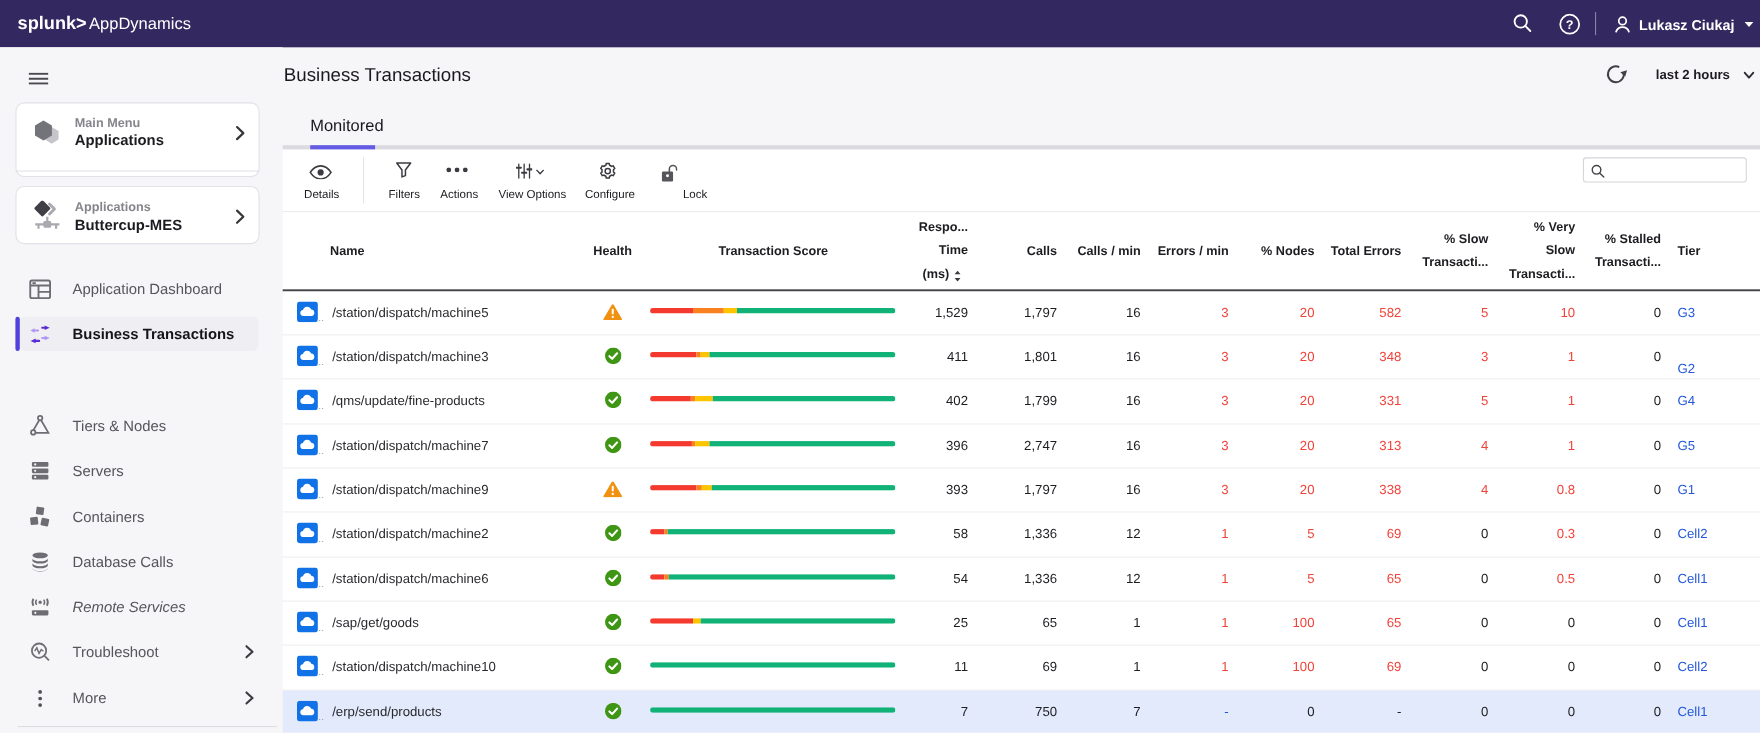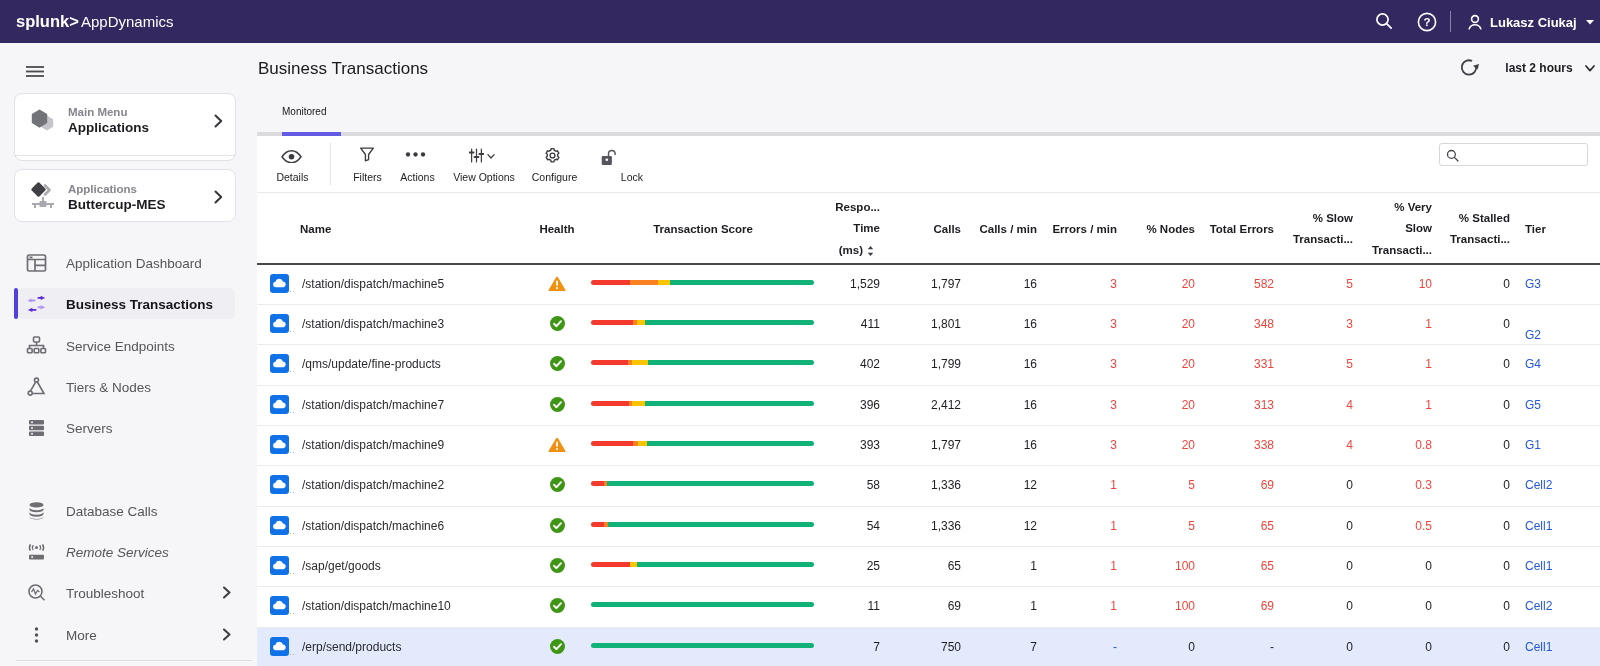--- a/index.html
+++ b/index.html
@@ -107,32 +107,20 @@
         </g>
         <g stroke="#5b2ad6" stroke-width="1.9" fill="#5b2ad6" stroke-linecap="round">
           <line x1="12.4" y1="4.4" x2="15.4" y2="4.4"></line>
           <polygon points="19.2,4.4 14.6,2.3 14.6,6.5" stroke="none"></polygon>
           <line x1="5.6" y1="16.4" x2="9.6" y2="16.4"></line>
           <polygon points="1.8,16.4 6.4,14.3 6.4,18.5" stroke="none"></polygon>
         </g>
       </svg>
       <div class="menu-label" style="font-weight:bold; color:#141419;">Business Transactions</div>
     </div>
-    <div class="menu-item" style="top:282px;">
-      <svg class="menu-ico" viewBox="0 0 21 21">
-        <g fill="none" stroke="#6d6d73" stroke-width="1.6">
-          <rect x="7.5" y="1.5" width="6" height="5" rx="1"></rect>
-          <path d="M10.5 6.5 V10 M3.5 13 V10 H17.5 V13"></path>
-          <rect x="1.5" y="13" width="4.6" height="4.2" rx="0.8"></rect>
-          <rect x="8.2" y="13" width="4.6" height="4.2" rx="0.8"></rect>
-          <rect x="14.9" y="13" width="4.6" height="4.2" rx="0.8"></rect>
-        </g>
-      </svg>
-      <div class="menu-label">Service Endpoints</div>
-    </div>
     <div class="menu-item" style="top:323px;">
       <svg class="menu-ico" viewBox="0 0 21 21">
         <g fill="none" stroke="#6d6d73" stroke-width="1.6">
           <path d="M10.5 4 L18 17 H3 Z"></path>
           <circle cx="10.5" cy="3.6" r="2" fill="#f6f5f8"></circle>
           <circle cx="4.2" cy="16.6" r="2" fill="#f6f5f8"></circle>
         </g>
       </svg>
       <div class="menu-label">Tiers &amp; Nodes</div>
     </div>
@@ -143,20 +131,30 @@
           <rect x="3" y="8.3" width="15" height="4.4" rx="1"></rect>
           <rect x="3" y="14.1" width="15" height="4.4" rx="1"></rect>
         </g>
         <g fill="#f6f5f8">
           <circle cx="6" cy="4.7" r="1"></circle>
           <circle cx="6" cy="10.5" r="1"></circle>
           <circle cx="6" cy="16.3" r="1"></circle>
         </g>
       </svg>
       <div class="menu-label">Servers</div>
+    </div>
+    <div class="menu-item" style="top:406px;">
+      <svg class="menu-ico" viewBox="0 0 21 21">
+        <g fill="#6d6d73">
+          <rect x="6.9" y="1.4" width="7" height="7" rx="0.9" transform="rotate(8 10.4 4.9)"></rect>
+          <rect x="1.6" y="10.6" width="7" height="7" rx="0.9" transform="rotate(-6 5.1 14.1)"></rect>
+          <rect x="11.3" y="11.6" width="7" height="7" rx="0.9" transform="rotate(12 14.8 15.1)"></rect>
+        </g>
+      </svg>
+      <div class="menu-label">Containers</div>
     </div>
     <div class="menu-item" style="top:447px;">
       <svg class="menu-ico" viewBox="0 0 21 21">
         <g fill="#6d6d73">
           <ellipse cx="10.5" cy="4.4" rx="7" ry="2.6"></ellipse>
           <path d="M3.5 7.2 a7 2.6 0 0 0 14 0 v2 a7 2.6 0 0 1 -14 0 Z"></path>
           <path d="M3.5 11.6 a7 2.6 0 0 0 14 0 v2 a7 2.6 0 0 1 -14 0 Z"></path>
           <path d="M3.5 16 a7 2.6 0 0 0 14 0 v0.4 a7 2.6 0 0 1 -14 0 Z"></path>
         </g>
       </svg>
@@ -206,21 +204,21 @@
     <div class="abs" style="left:1px; top:16px; font-size:17px; font-weight:500; color:#19191e;">Business Transactions</div>
     <svg class="abs" style="left:1202px; top:14px;" width="21" height="21" viewBox="0 0 21 21">
       <path d="M13.04 3.97 A7.2 7.2 0 1 0 16.95 8.64" fill="none" stroke="#3f3f45" stroke-width="1.8"></path>
       <polygon points="20.1,6.9 14.0,8.7 18.5,12.6" fill="#3f3f45"></polygon>
     </svg>
     <div class="abs" style="left:1243px; top:18px; width:78px; text-align:center; font-size:12px; font-weight:bold; color:#1c1c21;">last 2 hours</div>
     <svg class="abs" style="left:1328px; top:22px;" width="10" height="7" viewBox="0 0 10 7">
       <path d="M1 1 L5 5.6 L9 1" fill="none" stroke="#2c2c31" stroke-width="1.7" stroke-linecap="round" stroke-linejoin="round"></path>
     </svg>
 
-    <div class="abs" style="left:25px; top:63px; font-size:10px; font-weight:500; color:#17171c;">Monitored</div>
+    <div class="abs" style="left:25px; top:63px; font-size:15px; font-weight:500; color:#17171c;">Monitored</div>
     <div class="abs" style="left:0px; top:89px; width:1343px; height:3.5px; background:#dbdade;"></div>
     <div class="abs" style="left:25px; top:89px; width:59px; height:3.5px; background:#645be4;"></div>
 
     <div class="abs" style="left:0px; top:92.5px; width:1343px; height:57.5px; background:#fff; border-bottom:1px solid #e9e9ec;">
       <div class="abs" style="left:73px; top:7px; width:1px; height:42px; background:#e4e4e8;"></div>
 
       <svg class="abs" style="left:24px; top:14px;" width="21" height="13.5" viewBox="0 0 23 15">
         <path d="M1 7.5 C4.5 2.2 8 0.9 11.5 0.9 C15 0.9 18.5 2.2 22 7.5 C18.5 12.8 15 14.1 11.5 14.1 C8 14.1 4.5 12.8 1 7.5 Z" fill="none" stroke="#3a3a40" stroke-width="1.6"></path>
         <circle cx="11.5" cy="7.5" r="3.1" fill="#3a3a40"></circle>
       </svg>
@@ -390,21 +388,21 @@
         <circle cx="7.5" cy="7.5" r="7.5" fill="#3e9614"></circle>
         <path d="M4 7.8 L6.5 10.2 L11 5.2" fill="none" stroke="#fff" stroke-width="1.9" stroke-linecap="round" stroke-linejoin="round"></path>
       </svg>
       <div class="bar" style="left:334px; top:15px;">
         <div style="width:38px;background:#f43a2e;"></div>
         <div style="width:3px;background:#f9811f;"></div>
         <div style="width:13px;background:#fdc500;"></div>
         <div style="width:169px;background:#10b277;"></div>
       </div>
       <div class="cell  r" style="right:720px; top:19px;">396</div>
-      <div class="cell  r" style="right:639px; top:19px;">2,412</div>
+      <div class="cell  r" style="right:639px; top:19px;">2,747</div>
       <div class="cell  r" style="right:563px; top:19px;">16</div>
       <div class="cell red r" style="right:483px; top:19px;">3</div>
       <div class="cell red r" style="right:405px; top:19px;">20</div>
       <div class="cell red r" style="right:326px; top:19px;">313</div>
       <div class="cell red r" style="right:247px; top:19px;">4</div>
       <div class="cell red r" style="right:168px; top:19px;">1</div>
       <div class="cell  r" style="right:90px; top:19px;">0</div>
       <div class="cell blue" style="left:1268px; top:19px;">G5</div>
     </div>
 <div class="row" style="top:382.9px;">

